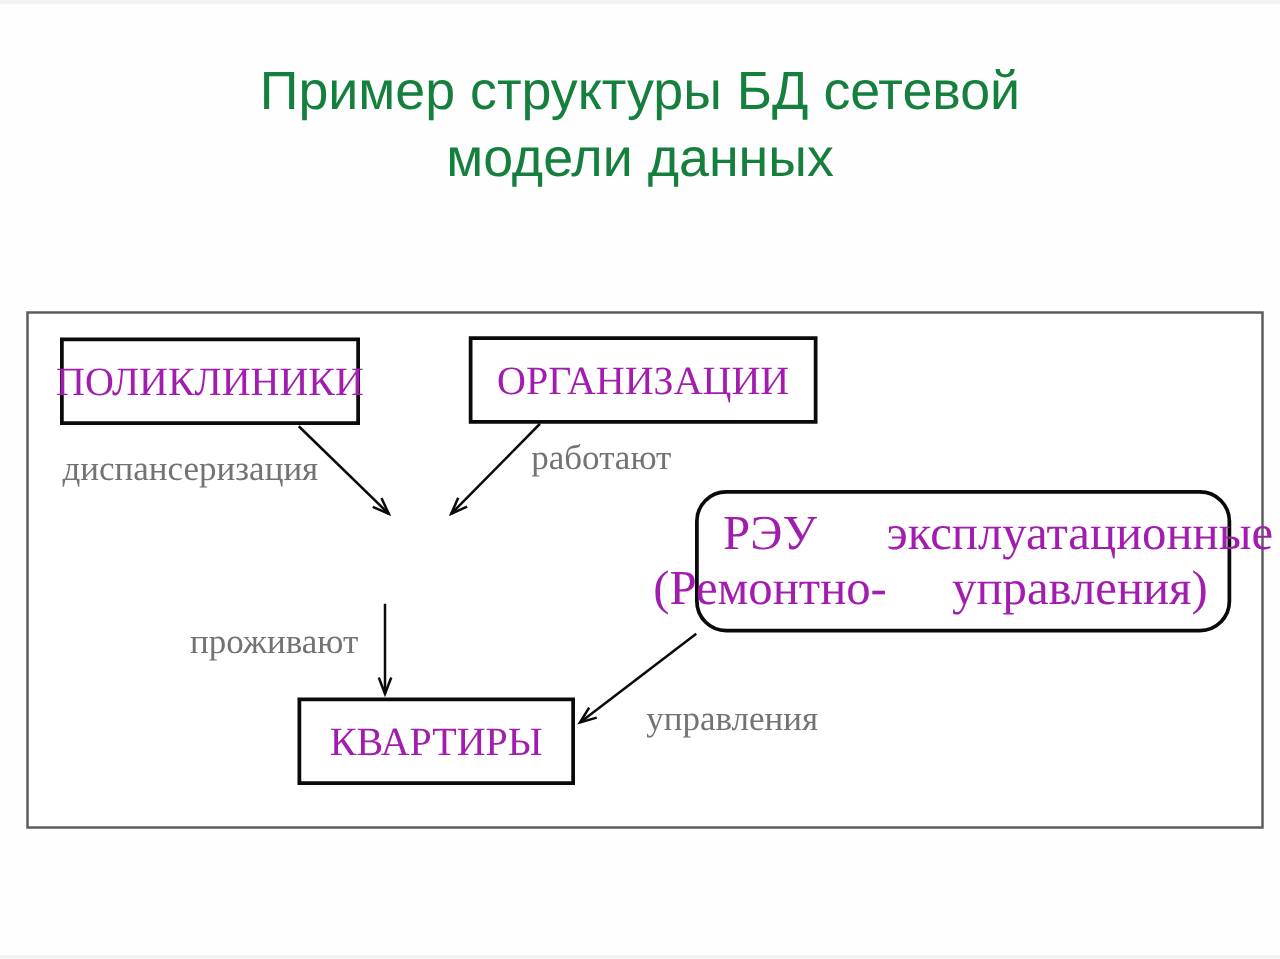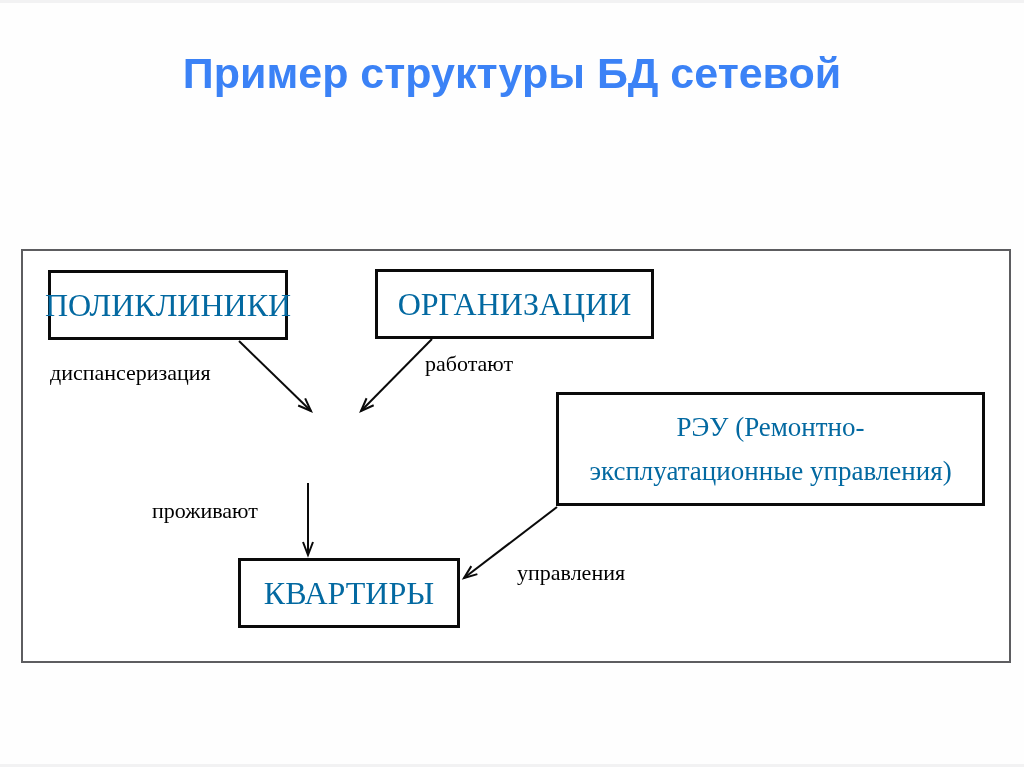--- a/index.html
+++ b/index.html
@@ -21,55 +21,56 @@
   }
   .edge-top { top: 0; }
   .edge-bottom { bottom: 0; }
   .slide-title {
     position: absolute;
     top: 46px;
     left: 0;
     width: 1024px;
     text-align: center;
     font-family: "Liberation Sans", sans-serif;
-    font-weight: bold;
+    font-weight: normal;
     font-size: 43px;
     line-height: 54px;
-    color: #3b82f6;
+    color: #15803d;
     letter-spacing: 0px;
   }
   .frame {
     position: absolute;
     left: 21px;
     top: 249px;
     width: 990px;
     height: 414px;
     border: 2px solid #5d5d60;
     background: #ffffff;
   }
   .entity {
     position: absolute;
     border: 3px solid #0a0a0a;
     background: #ffffff;
     display: flex;
     align-items: center;
     justify-content: center;
     text-align: center;
     font-size: 32px;
-    color: #0369a1;
+    color: #a21caf;
   }
   .entity.reu {
-    font-size: 27px;
+    font-size: 39px;
     line-height: 44px;
-    flex-direction: column;
+    flex-direction: row;
+    border-radius: 25px;
   }
   .rel-label {
     position: absolute;
-    font-size: 22px;
-    color: #000000;
+    font-size: 28px;
+    color: #737373;
     white-space: nowrap;
   }
   .arrow-layer {
     position: absolute;
     left: 0;
     top: 0;
     width: 1024px;
     height: 767px;
     pointer-events: none;
   }
@@ -77,20 +78,21 @@
 </head>
 <body>
 
 <div class="stage">
 
   <div class="edge-line edge-top"></div>
   <div class="edge-line edge-bottom"></div>
 
   <div class="slide-title">
     <div>Пример структуры БД сетевой</div>
+    <div>модели данных</div>
   </div>
 
   <div class="frame"></div>
 
   <div class="entity" style="left:48px; top:270px; width:240px; height:70px;">
     <span>ПОЛИКЛИНИКИ</span>
   </div>
 
   <div class="entity" style="left:375px; top:269px; width:279px; height:70px;">
     <span>ОРГАНИЗАЦИИ</span>

